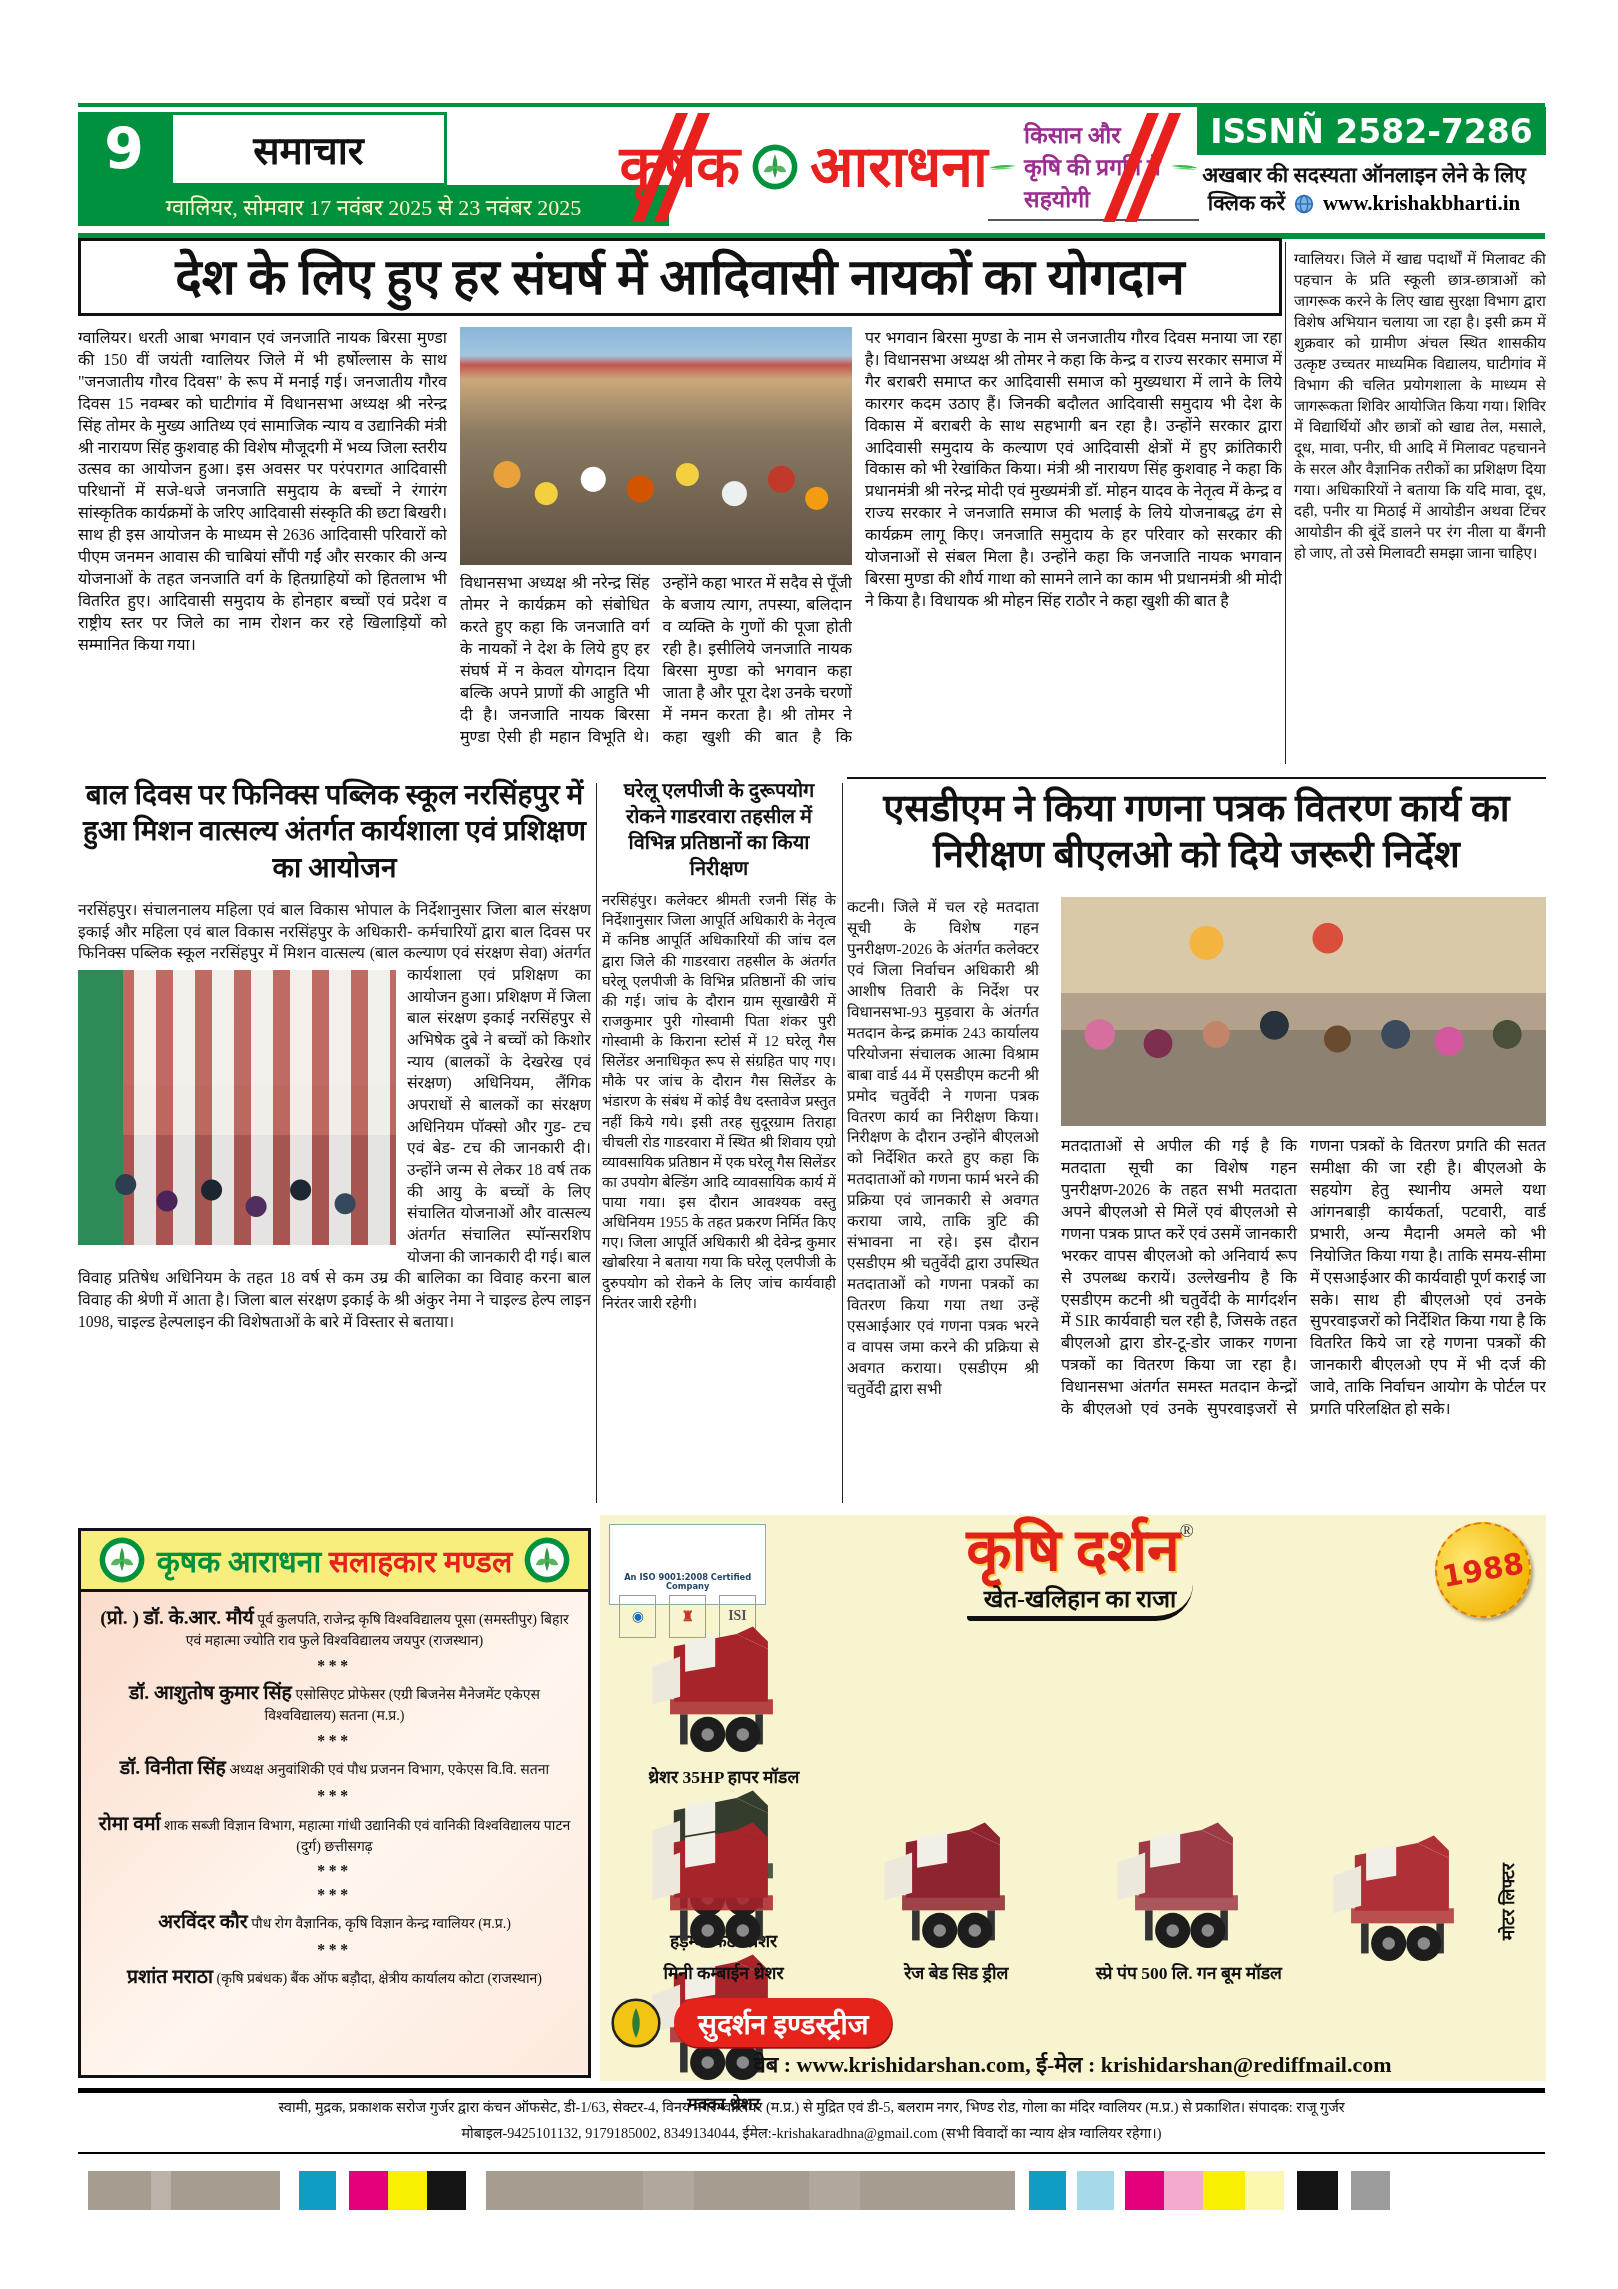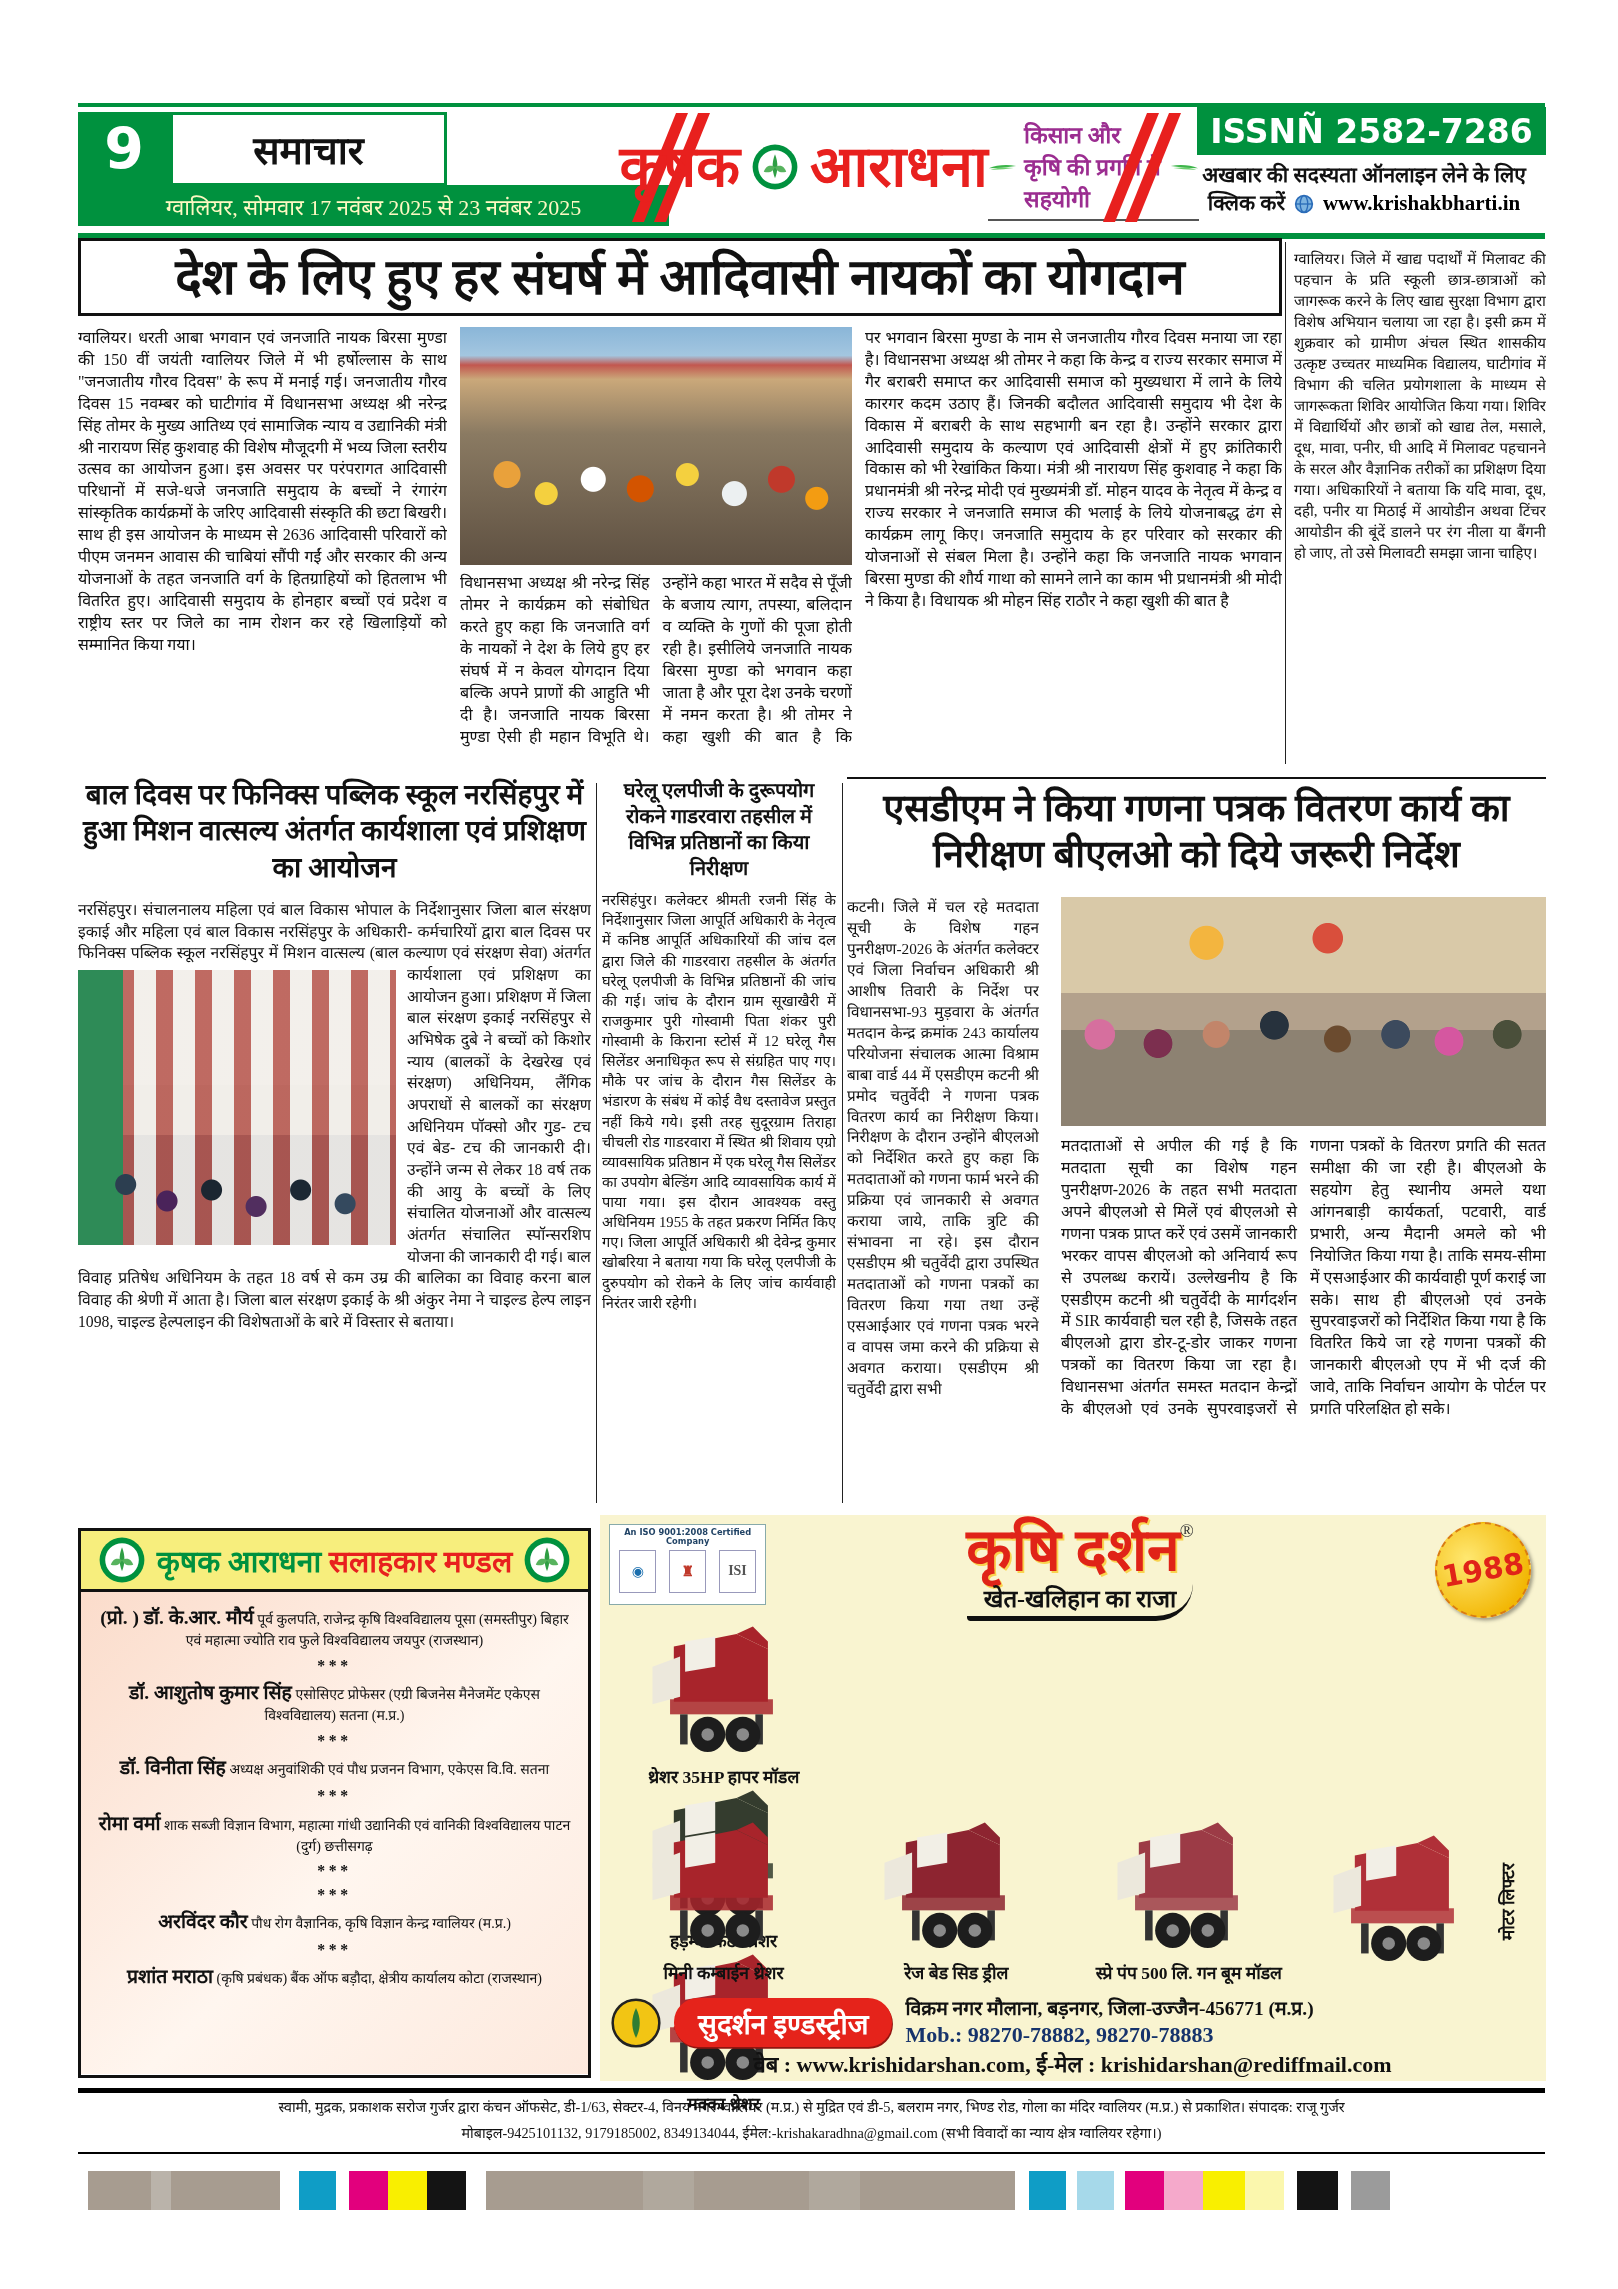--- a/index.html
+++ b/index.html
@@ -101,21 +101,21 @@
             padding:13px 14.8px;box-sizing:border-box;text-align:center;overflow:hidden;}
   .adv-entry{line-height:1.35;}
   .adv-name{font-weight:bold;font-size:19.4px;}
   .adv-desc{font-size:14px;}
   .adv-sep{font-weight:bold;font-size:15.7px;letter-spacing:3.7px;margin:5.5px 0;}
   .logo-badge{width:48px;height:48px;}
 
   
   .ad{left:600px;top:1515px;width:946px;height:566px;background:#f9f4d0;}
   .certbox{left:9.2px;top:9.2px;width:157px;height:81px;background:#fff;border:0.9px solid #8aa;padding:2.8px;box-sizing:border-box;}
-  .cert-cap{font-size:8.3px;color:#246;text-align:center;font-weight:bold;line-height:1.1;}
+  .cert-cap{font-size:8.3px;color:#246;text-align:center;font-weight:bold;line-height:1.1;margin-top:45px;}
   .cert-logos{display:flex;justify-content:space-around;margin-top:3.7px;}
   .cert-logos span{display:inline-flex;width:35px;height:41px;border:0.9px solid #99b;align-items:center;justify-content:center;
                    font-size:14px;font-weight:bold;}
   .ad-brand{left:231px;top:5.5px;width:498px;text-align:center;}
   .ad-brand-title{font-weight:bold;font-size:59px;color:#e02318;line-height:1;
                   text-shadow:1.8px 1.8px 0 #f9d34f;}
   .ad-reg{font-size:18.5px;vertical-align:top;color:#333;}
   .ad-tagline{display:inline-block;margin-top:1.8px;font-weight:bold;font-size:24px;color:#111;
               border-bottom:5.5px solid #111;padding:0 16.6px 1.8px;border-radius:0 0 37px 3.7px;}
   .badge1988{left:835px;top:7.4px;width:92px;height:92px;border-radius:50%;
@@ -421,24 +421,20 @@
           <div class="prod-label">मोटर लिफ्टर</div>
         </div>
       </div>
 
     <div class="abs ad-bottom">
       <svg width="50" height="50" viewBox="0 0 60 60">
         <circle cx="30" cy="30" r="28" fill="#f2c514" stroke="#222" stroke-width="3"></circle>
         <path d="M30 12 C24 24 24 36 30 48 C36 36 36 24 30 12 Z" fill="#2f7d32"></path>
       </svg>
       <div class="sudarshan-pill">सुदर्शन इण्डस्ट्रीज</div>
-      <div class="ad-addr">
-        <div>विक्रम नगर मौलाना, बड़नगर, जिला-उज्जैन-456771 (म.प्र.)</div>
-        <div style="color:#16336b;font-size:22px;">Mob.: 98270-78882, 98270-78883</div>
-      </div>
     </div>
     <div class="abs ad-web">वेब : www.krishidarshan.com, ई-मेल : krishidarshan@rediffmail.com</div>
   </div>
 
   <div class="abs fline-thick"></div>
   <div class="abs ftext1">स्वामी, मुद्रक, प्रकाशक सरोज गुर्जर द्वारा कंचन ऑफसेट, डी-1/63, सेक्टर-4, विनय नगर ग्वालियर (म.प्र.) से मुद्रित एवं डी-5, बलराम नगर, भिण्ड रोड, गोला का मंदिर ग्वालियर (म.प्र.) से प्रकाशित। संपादक: राजू गुर्जर</div>
   <div class="abs ftext2">मोबाइल-9425101132, 9179185002, 8349134044, ईमेल:-krishakaradhna@gmail.com (सभी विवादों का न्याय क्षेत्र ग्वालियर रहेगा।)</div>
   <div class="abs fline-thin"></div>
   <div class="abs bars">
       <div style="background: rgb(167, 156, 144); width: 63px;"></div>

